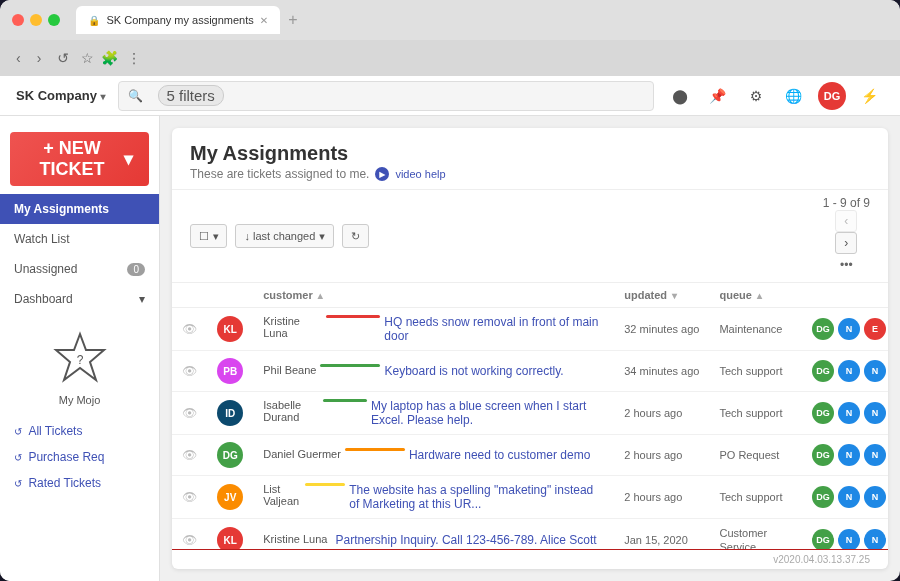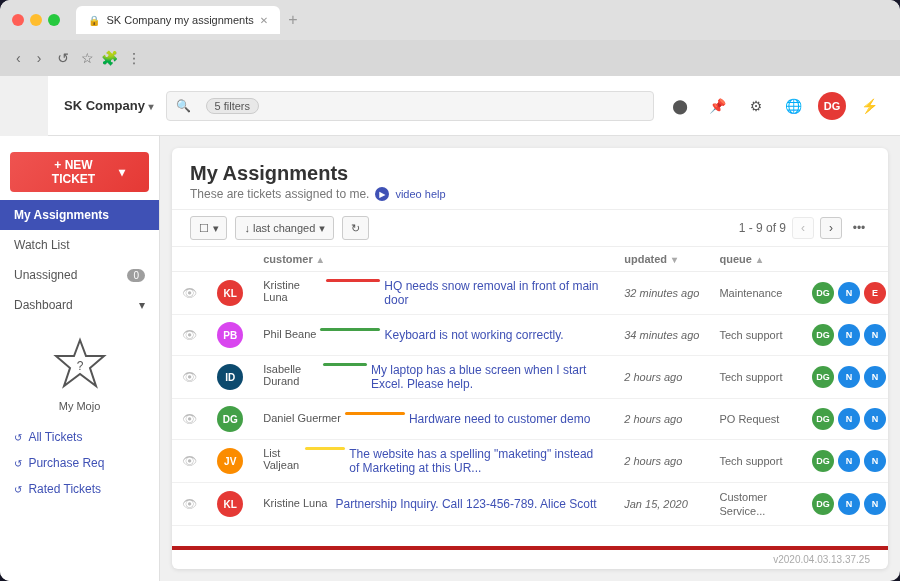--- a/index.html
+++ b/index.html
@@ -20,78 +20,78 @@
     .tab-plus { font-size: 16px; color: #999; margin-left: 4px; cursor: pointer; }
 
     
     .urlbar { background: #d8d8d8; padding: 4px 12px; display: flex; align-items: center; gap: 8px; height: 36px; }
     .nav-btn { color: #666; font-size: 14px; cursor: pointer; background: none; border: none; padding: 2px 4px; }
     .url-field { flex: 1; background: #fff; border-radius: 4px; padding: 3px 10px; font-size: 11px; color: #333; border: 1px solid #ccc; height: 24px; display: flex; align-items: center; }
     .url-icons { display: flex; gap: 8px; align-items: center; }
     .url-icon { color: #666; font-size: 14px; cursor: pointer; }
 
     
-    .app-header { background: #fff; border-bottom: 1px solid #e0e0e0; padding: 0 16px; height: 60px; display: flex; align-items: center; gap: 12px; margin-left: 48px; }
+    .app-header { background: #fff; border-bottom: 1px solid #e0e0e0; padding: 0 16px; height: 40px; display: flex; align-items: center; gap: 12px; }
     .brand { font-size: 13px; font-weight: 600; color: #333; cursor: pointer; }
     .brand-caret { font-size: 10px; color: #666; }
     .search-bar { flex: 1; background: #f5f5f5; border: 1px solid #ddd; border-radius: 4px; padding: 4px 10px; font-size: 12px; color: #555; display: flex; align-items: center; gap: 6px; height: 30px; }
     .search-icon { color: #999; font-size: 12px; }
-    .filter-badge { background: #e8e8e8; border: 1px solid #ccc; border-radius: 10px; padding: 1px 8px; font-size: 11px; color: #555; margin-left: 8px; }
+    .filter-badge { background: #e8e8e8; border: 1px solid #ccc; border-radius: 10px; padding: 1px 8px; font-size: 15px; color: #555; margin-left: 8px; }
     .header-icons { display: flex; gap: 10px; align-items: center; }
     .h-icon { width: 28px; height: 28px; display: flex; align-items: center; justify-content: center; border-radius: 50%; cursor: pointer; color: #555; font-size: 14px; }
     .h-icon.avatar { background: #e53935; color: #fff; font-size: 11px; font-weight: 700; }
 
     
     .main { display: flex; flex: 1; overflow: hidden; }
 
     
     .sidebar { width: 160px; background: #fff; border-right: 1px solid #e0e0e0; display: flex; flex-direction: column; padding-top: 8px; }
-    .new-ticket-btn { margin: 8px 10px; background: linear-gradient(135deg, #ef5350, #e53935); color: #fff; border: none; border-radius: 4px; padding: 6px 24px; font-size: 12px; font-weight: 600; cursor: pointer; display: flex; align-items: center; gap: 6px; justify-content: center; }
+    .new-ticket-btn { margin: 8px 10px; background: linear-gradient(135deg, #ef5350, #e53935); color: #fff; border: none; border-radius: 4px; padding: 6px 16px; font-size: 18px; font-weight: 600; cursor: pointer; display: flex; align-items: center; gap: 6px; justify-content: center; }
     .nav-item { padding: 8px 14px; font-size: 12px; color: #555; cursor: pointer; display: flex; align-items: center; justify-content: space-between; border-radius: 0; }
     .nav-item.active { background: #3f51b5; color: #fff; font-weight: 600; }
     .nav-badge { background: #9e9e9e; color: #fff; border-radius: 10px; padding: 1px 6px; font-size: 10px; }
     .mojo-section { display: flex; flex-direction: column; align-items: center; padding: 16px 0 8px; }
     .mojo-label { font-size: 11px; color: #555; margin-top: 4px; }
     .views-section { margin-top: 4px; }
     .views-header { display: flex; align-items: center; justify-content: space-between; padding: 8px 14px 4px; font-size: 11px; font-weight: 700; color: #999; text-transform: uppercase; }
     .view-item { padding: 6px 14px; font-size: 12px; color: #3f51b5; cursor: pointer; display: flex; align-items: center; gap: 6px; }
 
     
     .content { flex: 1; background: #fff; display: flex; flex-direction: column; overflow: hidden; margin: 12px; border-radius: 6px; box-shadow: 0 1px 4px rgba(0,0,0,0.1); }
     .content-header { padding: 14px 18px 8px; border-bottom: 1px solid #eee; }
     .page-title { font-size: 20px; font-weight: 600; color: #333; }
     .page-subtitle { font-size: 12px; color: #777; margin-top: 2px; display: flex; align-items: center; gap: 6px; }
     .video-link { color: #3f51b5; font-size: 11px; display: flex; align-items: center; gap: 3px; cursor: pointer; }
     .video-dot { width: 14px; height: 14px; background: #3f51b5; border-radius: 50%; display: flex; align-items: center; justify-content: center; font-size: 8px; color: #fff; }
 
     
     .toolbar { padding: 6px 18px; display: flex; align-items: center; gap: 8px; border-bottom: 1px solid #eee; }
     .tb-btn { border: 1px solid #ccc; border-radius: 3px; background: #f8f8f8; padding: 3px 8px; font-size: 11px; cursor: pointer; display: flex; align-items: center; gap: 4px; color: #555; height: 24px; }
-    .pagination { margin-left: auto; display: flex; align-items: center; gap: 6px; font-size: 12px; color: #666; }
+    .pagination { margin-left: auto; display: flex; align-items: center; gap: 0; font-size: 12px; color: #666; flex-direction: column; }
     .pg-btn { width: 22px; height: 22px; border: 1px solid #ccc; border-radius: 3px; background: #f8f8f8; cursor: pointer; display: flex; align-items: center; justify-content: center; font-size: 12px; color: #555; }
     .pg-btn.disabled { opacity: 0.4; cursor: default; }
     .more-btn { width: 22px; height: 22px; cursor: pointer; display: flex; align-items: center; justify-content: center; color: #666; }
 
     
     .table-area { flex: 1; overflow-y: auto; }
     table { width: 100%; border-collapse: collapse; }
     thead th { padding: 6px 10px; font-size: 11px; font-weight: 600; color: #777; border-bottom: 1px solid #eee; text-align: left; white-space: nowrap; }
     thead th.sortable { cursor: pointer; }
     thead th .sort-icon { font-size: 10px; color: #aaa; margin-left: 2px; }
     tbody tr { border-bottom: 1px solid #f0f0f0; }
     td { padding: 7px 10px; font-size: 12px; vertical-align: middle; }
     .avatar-circle { width: 26px; height: 26px; border-radius: 50%; display: flex; align-items: center; justify-content: center; font-size: 10px; font-weight: 700; color: #fff; flex-shrink: 0; }
     .ticket-cell { display: flex; flex-direction: row; gap: 4px; }
     .priority-bar { height: 3px; border-radius: 2px; width: 60px; margin-bottom: 2px; }
     .ticket-link { color: #3f51b5; cursor: pointer; font-size: 12px; }
-    .updated-cell { color: #666; font-size: 11px; white-space: nowrap; font-style: italic; }
+    .updated-cell { color: #666; font-size: 11px; white-space: nowrap; }
     .queue-cell { color: #666; font-size: 11px; }
     .badge { width: 22px; height: 22px; border-radius: 50%; display: flex; align-items: center; justify-content: center; font-size: 9px; font-weight: 700; color: #fff; }
     .eye-icon { color: #bbb; font-size: 12px; }
-    .version-bar { padding: 4px 18px; text-align: right; font-size: 10px; color: #aaa; border-top: 4px solid #b91c1c; }
+    .version-bar { padding: 4px 18px; text-align: right; font-size: 10px; color: #aaa; border-top: 1px solid #b91c1c; }
 
     
     .av-kl { background: #e53935; }
     .av-pb { background: #d946ef; }
     .av-id { background: #0c4a6e; }
     .av-dg { background: #43a047; }
     .av-jv { background: #fb8c00; }
 
     
     .bg-dg { background: #43a047; }

